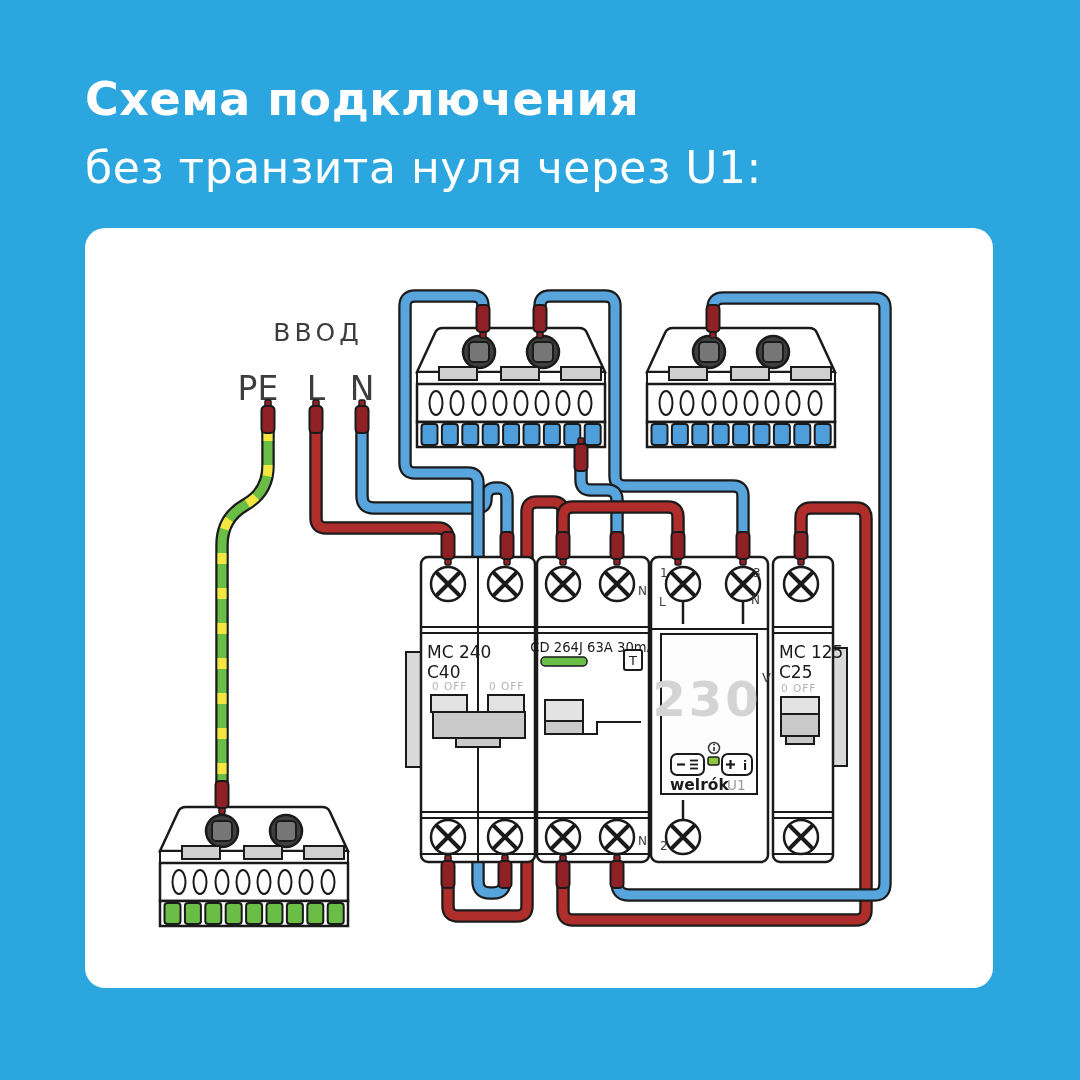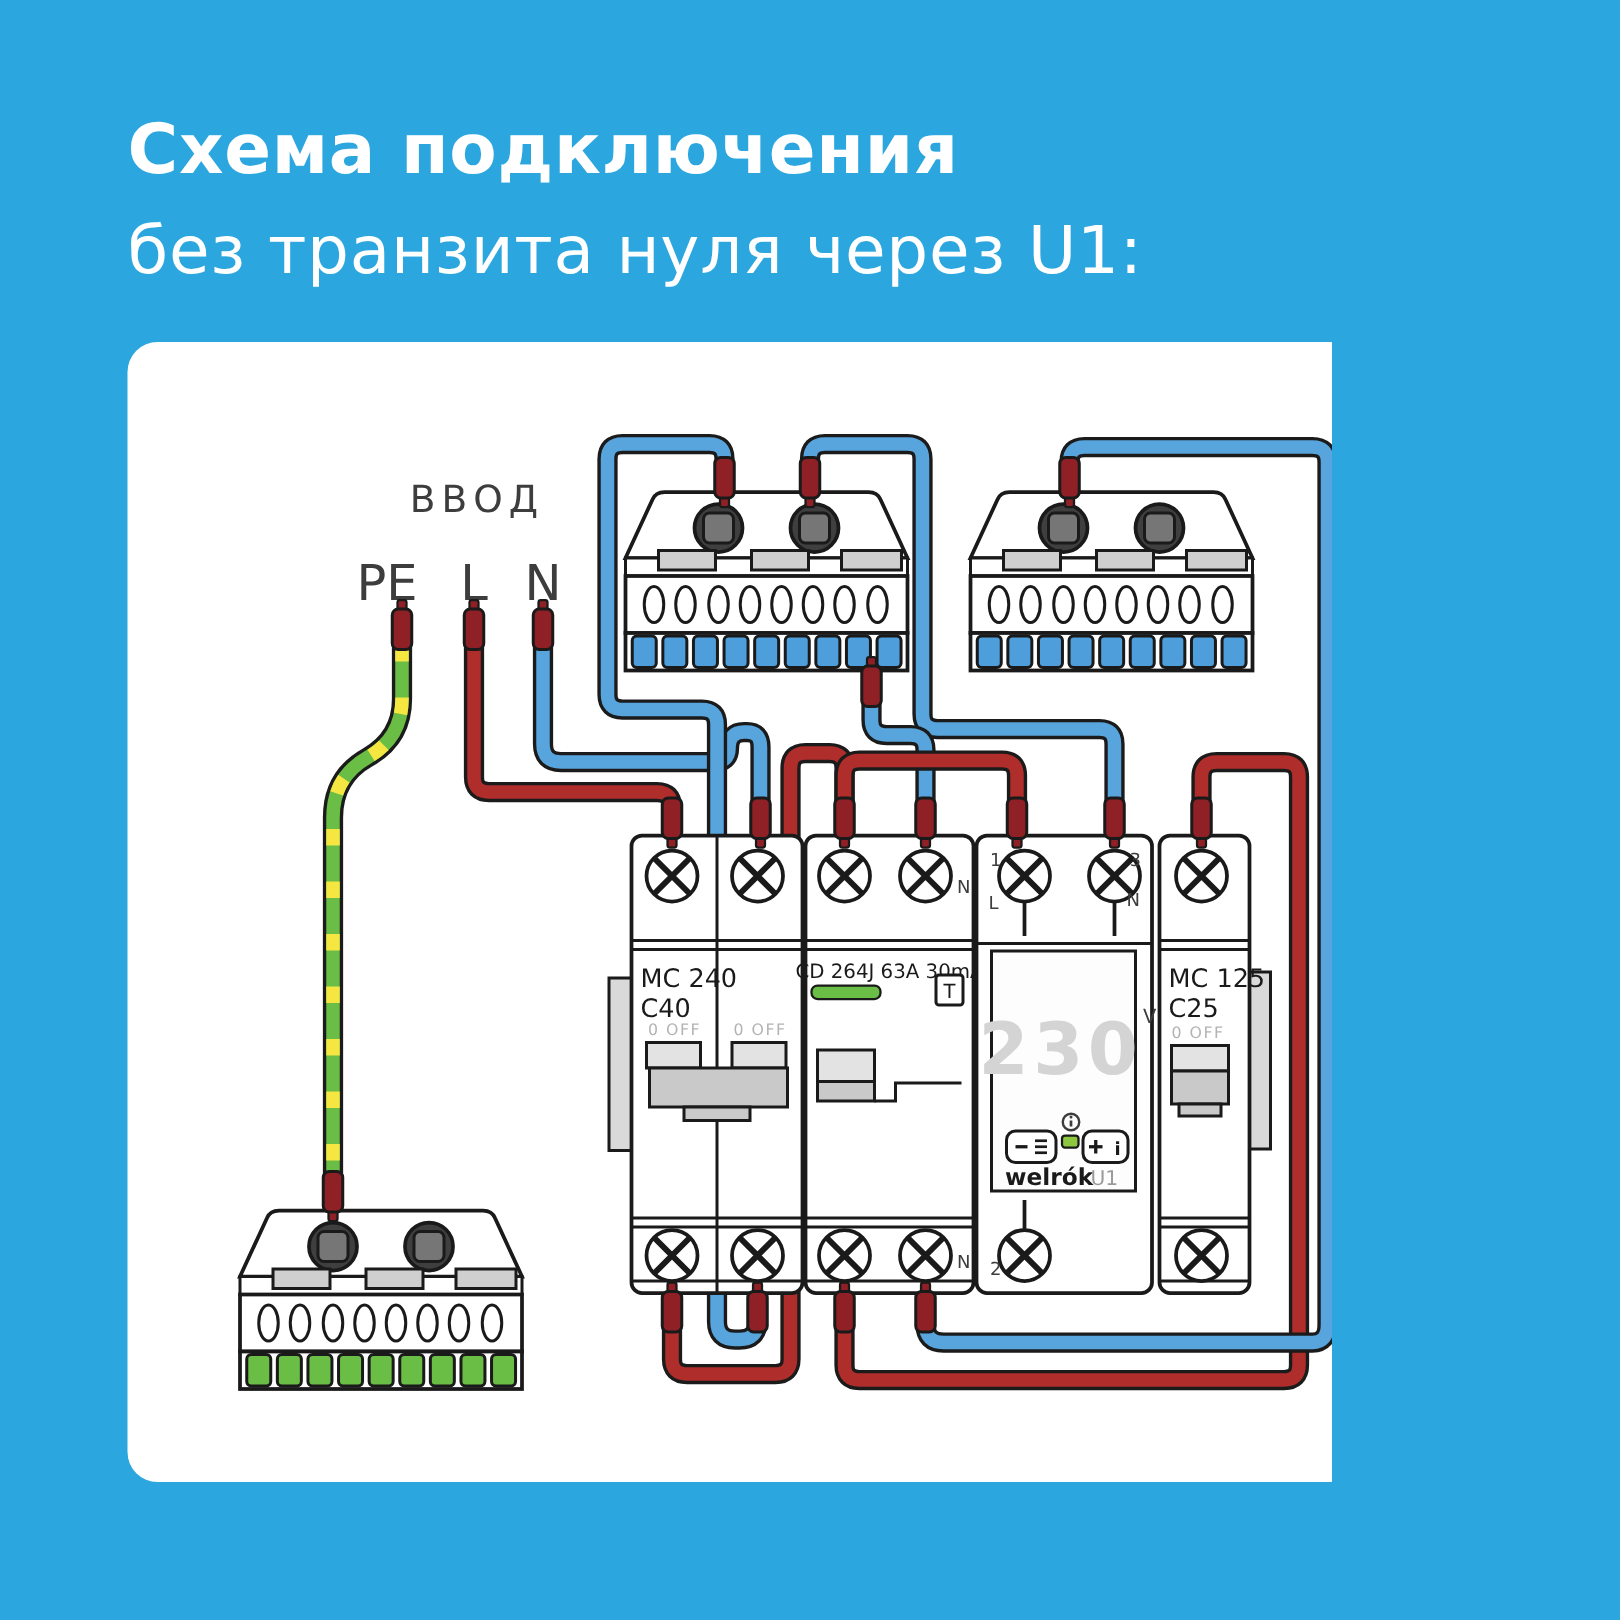--- a/index.html
+++ b/index.html
@@ -1,16 +1,16 @@
 <!DOCTYPE html>
 <html><head>
 <meta charset="utf-8">
 <style>
   html,body{margin:0;padding:0;background:#2BA6DF;}
-  #stage{position:relative;width:888px;height:1080px;background:#2BA6DF;overflow:hidden;
+  #stage{position:relative;width:1080px;height:1080px;background:#2BA6DF;overflow:hidden;
          font-family:"DejaVu Sans","Liberation Sans",sans-serif;}
   .title{position:absolute;left:85px;color:#ffffff;}
   #title1{top:72px;font-size:46px;font-weight:700;letter-spacing:.5px;}
   #title2{top:142px;font-size:44px;font-weight:400;letter-spacing:.5px;}
   svg{position:absolute;left:0;top:0;}
   svg text{font-family:"DejaVu Sans","Liberation Sans",sans-serif;}
   .wo{fill:none;stroke:#1b1b1b;stroke-width:13.5px;stroke-linejoin:round;}
   .wc{fill:none;stroke-width:9px;stroke-linejoin:round;}
   .blue{stroke:#58A5DD;} .red{stroke:#AF2E2B;}
   .pe-g{stroke:#6ABD45;} .pe-y{stroke:#F5E642;stroke-dasharray:11 24;}

